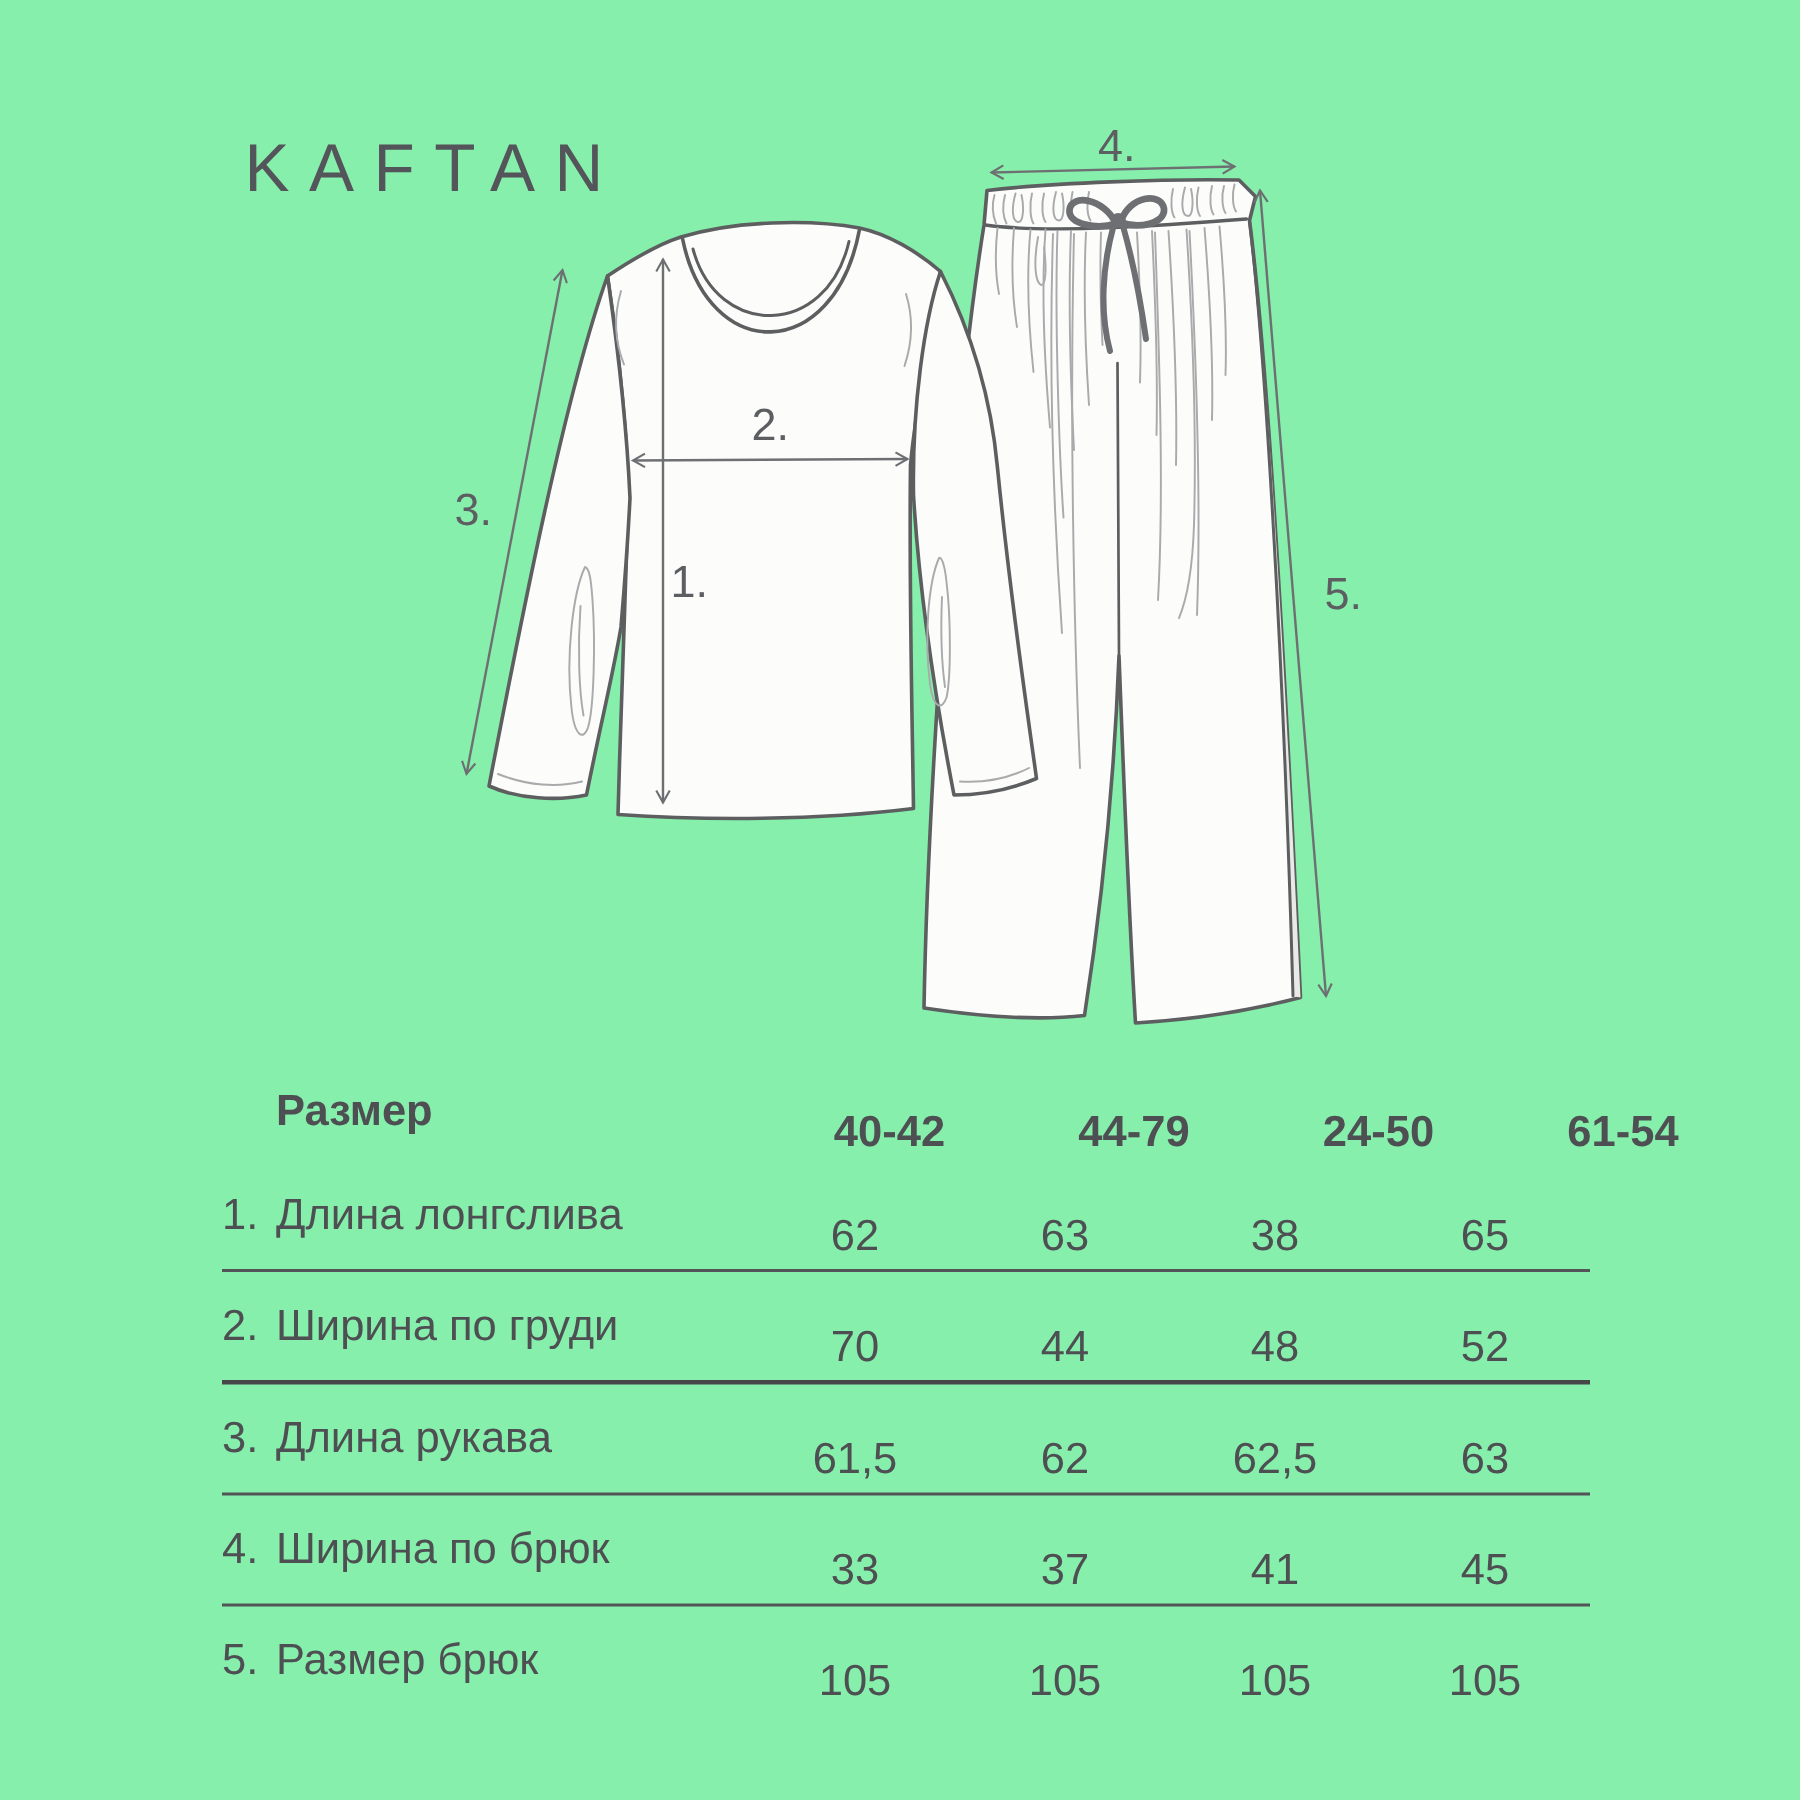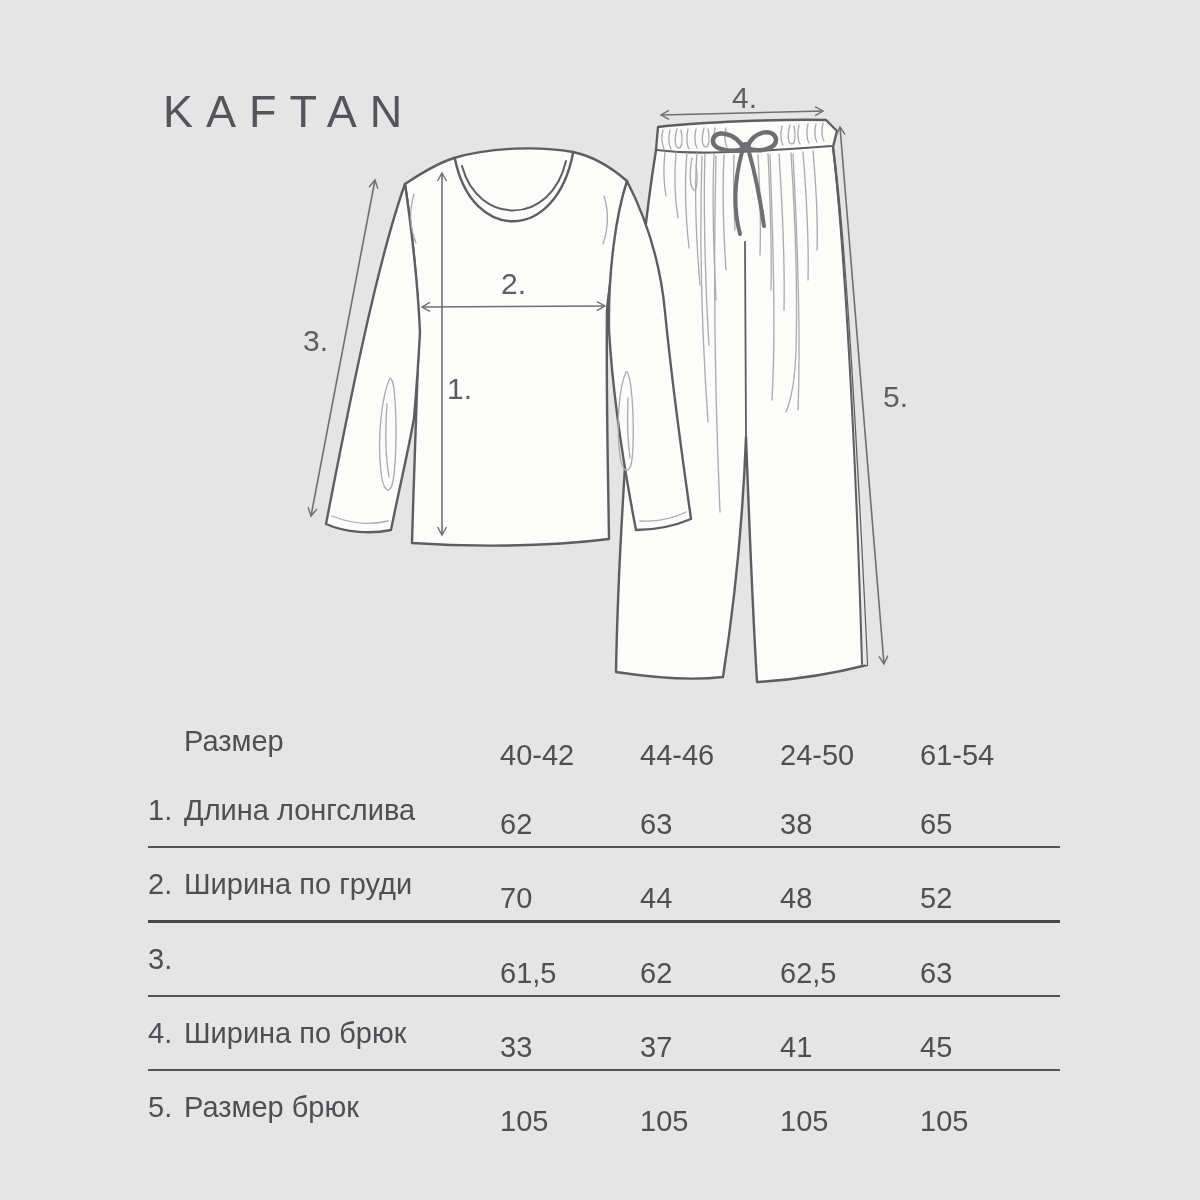--- a/index.html
+++ b/index.html
@@ -1,19 +1,19 @@
 <!DOCTYPE html>
 <html><head>
 <meta charset="utf-8">
 <style>
   html,body{margin:0;padding:0;}
   .canvas{
     position:relative;
     width:1200px;height:1200px;
-    background:#e5e5e5;
+    background:#86efac;
     font-family:"Liberation Sans",sans-serif;
     color:#4e4f52;
     overflow:hidden;
   }
   .brand{
     position:absolute;left:163px;top:86px;
     font-size:45px;font-weight:300;letter-spacing:13px;
     color:#54555a;
   }
   .sketch{position:absolute;left:0;top:0;}
@@ -25,26 +25,26 @@
   .size-table{
     position:absolute;left:148px;top:708px;width:912px;
   }
   .trow{
     display:grid;
     grid-template-columns:352px repeat(4,140px);
     align-items:center;
     height:72px;
     font-size:29px;
   }
-  .trow.head{height:66px;font-weight:normal;}
+  .trow.head{height:66px;font-weight:bold;gap:23px;}
   .cell{min-height:1px;}
   .cell.label{display:flex;align-items:baseline;}
   .cell.label .num{display:inline-block;width:36px;flex:0 0 36px;}
   .head .cell.label{padding-left:36px;}
-  .cell.val{text-align:left;margin-top:28px;}
+  .cell.val{text-align:center;margin-top:28px;}
   .bt-thin{border-bottom:2px solid #535458;}
   .bt-thick{border-bottom:3px solid #474649;}
 </style>
 </head>
 <body>
 
 <div class="canvas">
 
   <div class="brand">KAFTAN</div>
 
@@ -172,21 +172,21 @@
   <span class="m-label" style="left:501px;top:269px;">2.</span>
   <span class="m-label" style="left:303px;top:326px;">3.</span>
   <span class="m-label" style="left:732px;top:83px;">4.</span>
   <span class="m-label" style="left:883px;top:382px;">5.</span>
 
   <div class="size-table">
 
     <div class="trow head">
       <div class="cell label">Размер</div>
       <div class="cell val">40-42</div>
-      <div class="cell val">44-46</div>
+      <div class="cell val">44-79</div>
       <div class="cell val">24-50</div>
       <div class="cell val">61-54</div>
     </div>
 
     <div class="trow bt-thin">
       <div class="cell label">
         <span class="num">1.</span>
         <span>Длина лонгслива</span>
       </div>
       <div class="cell val">62</div>
@@ -202,20 +202,21 @@
       </div>
       <div class="cell val">70</div>
       <div class="cell val">44</div>
       <div class="cell val">48</div>
       <div class="cell val">52</div>
     </div>
 
     <div class="trow bt-thin">
       <div class="cell label">
         <span class="num">3.</span>
+        <span>Длина рукава</span>
       </div>
       <div class="cell val">61,5</div>
       <div class="cell val">62</div>
       <div class="cell val">62,5</div>
       <div class="cell val">63</div>
     </div>
 
     <div class="trow bt-thin">
       <div class="cell label">
         <span class="num">4.</span>

